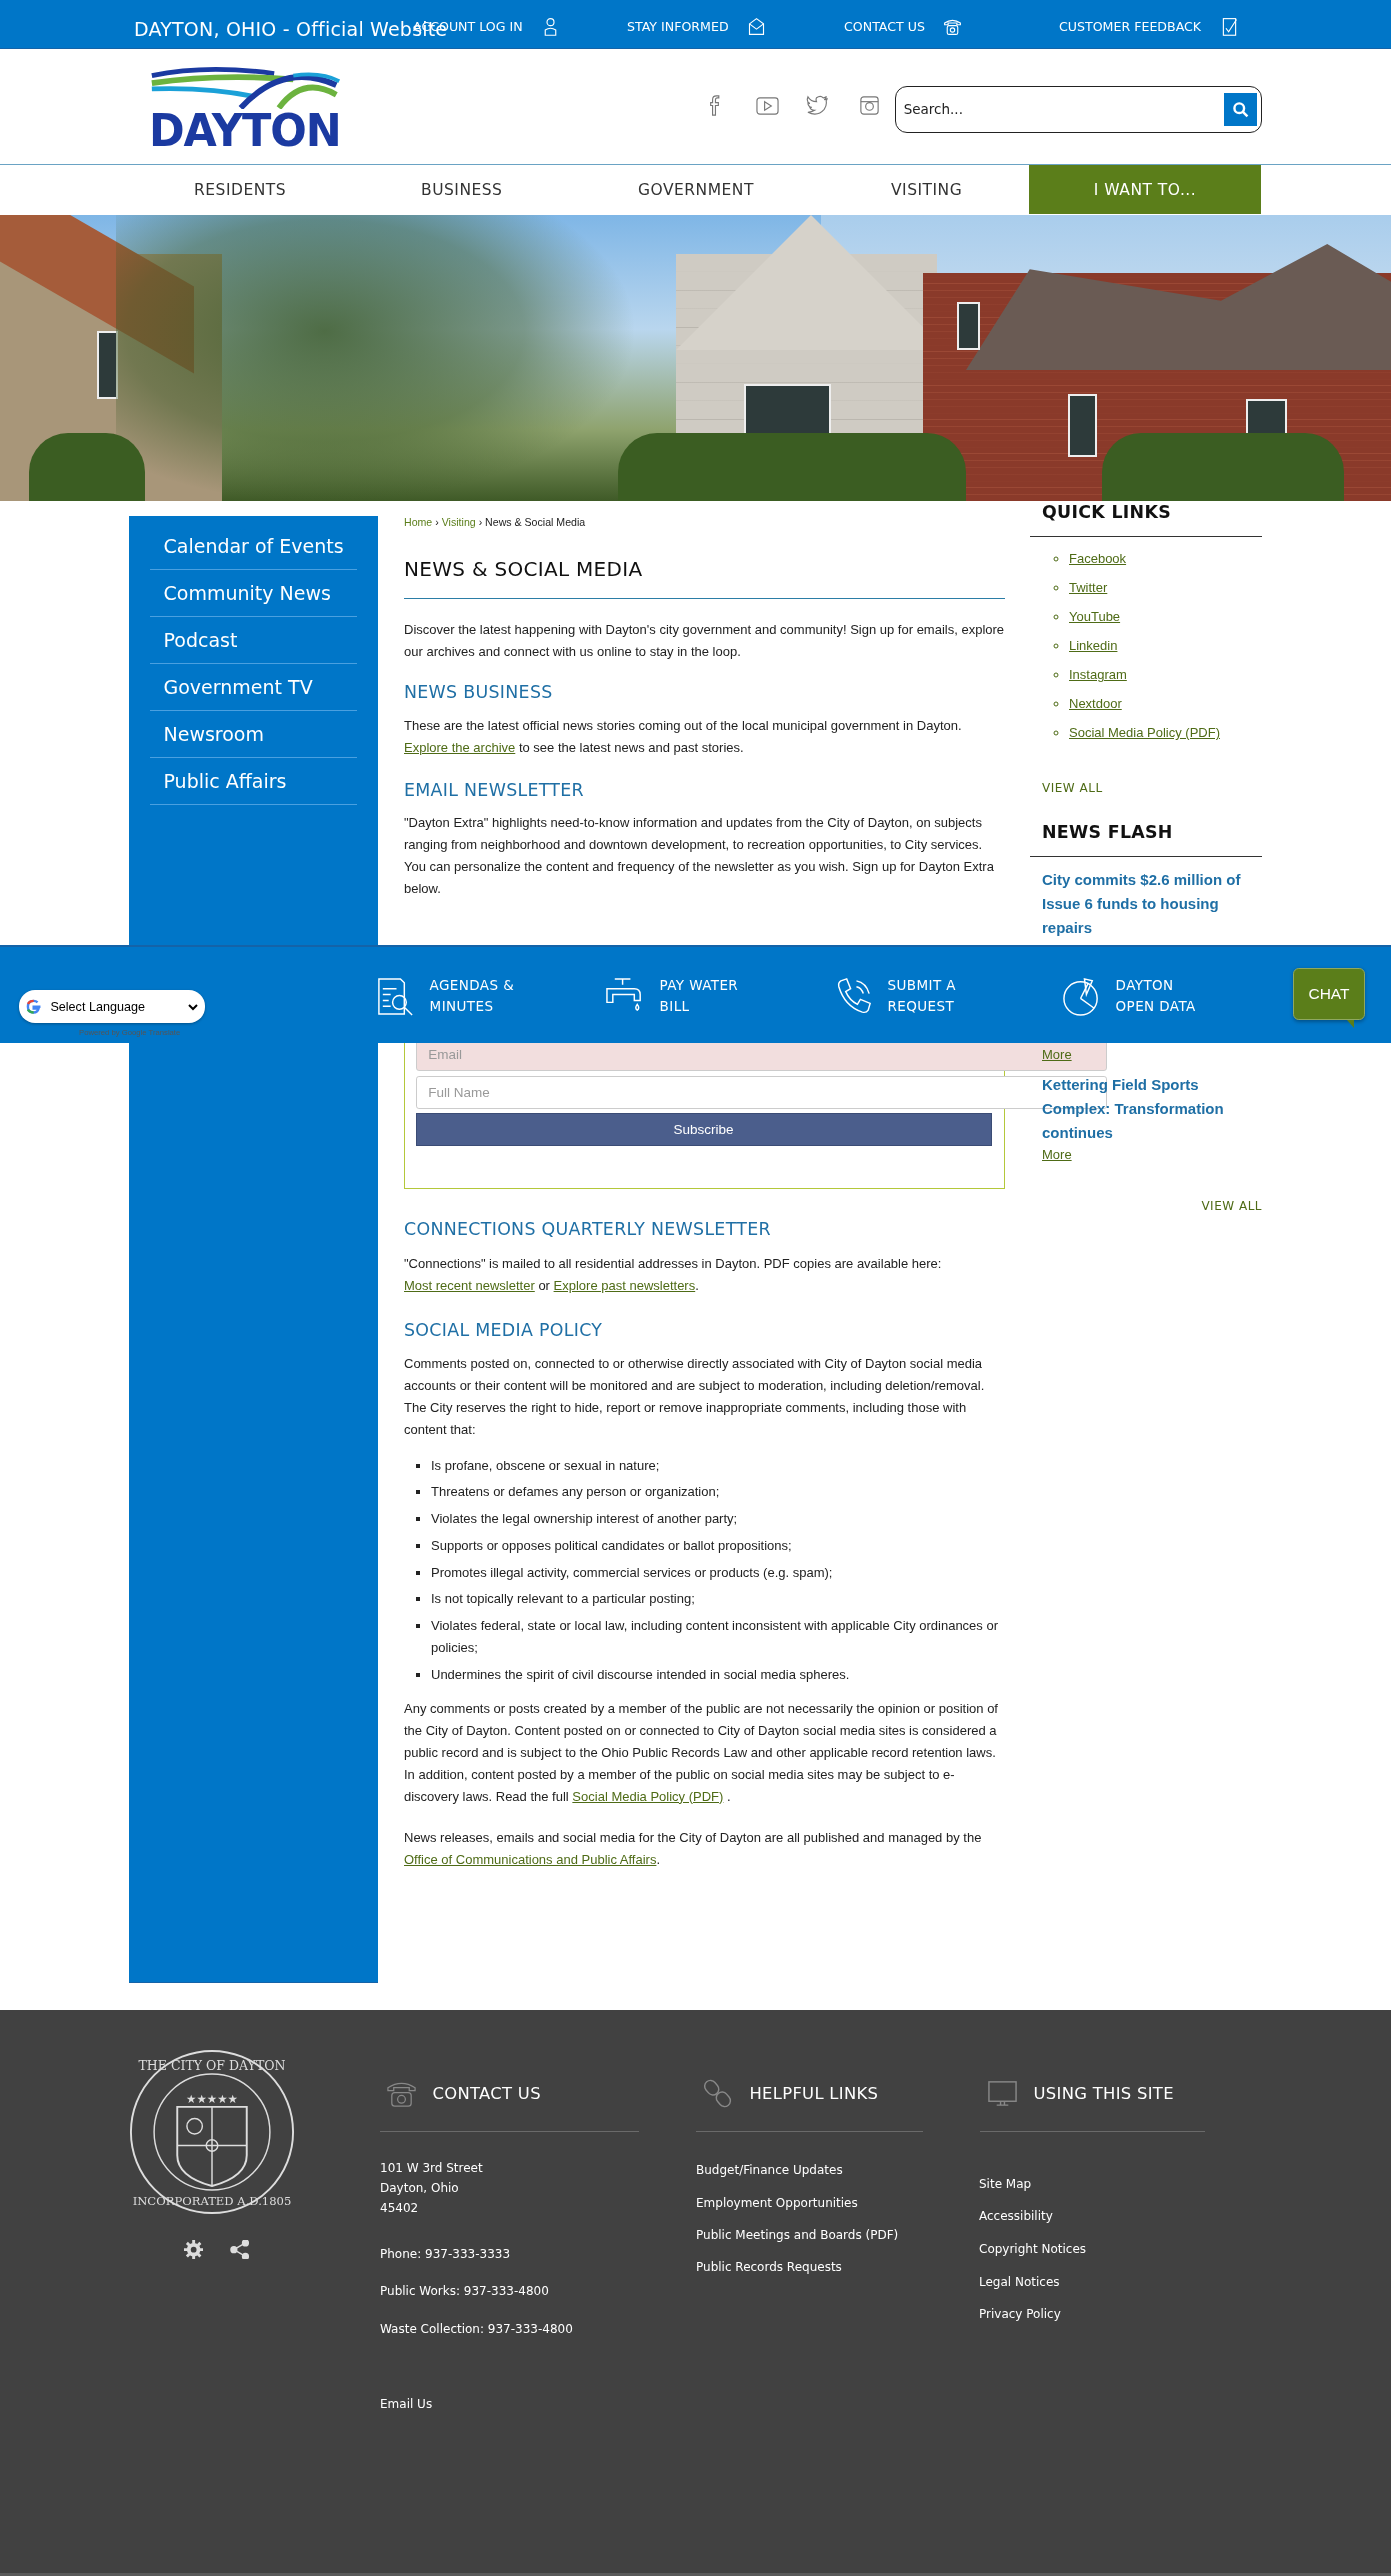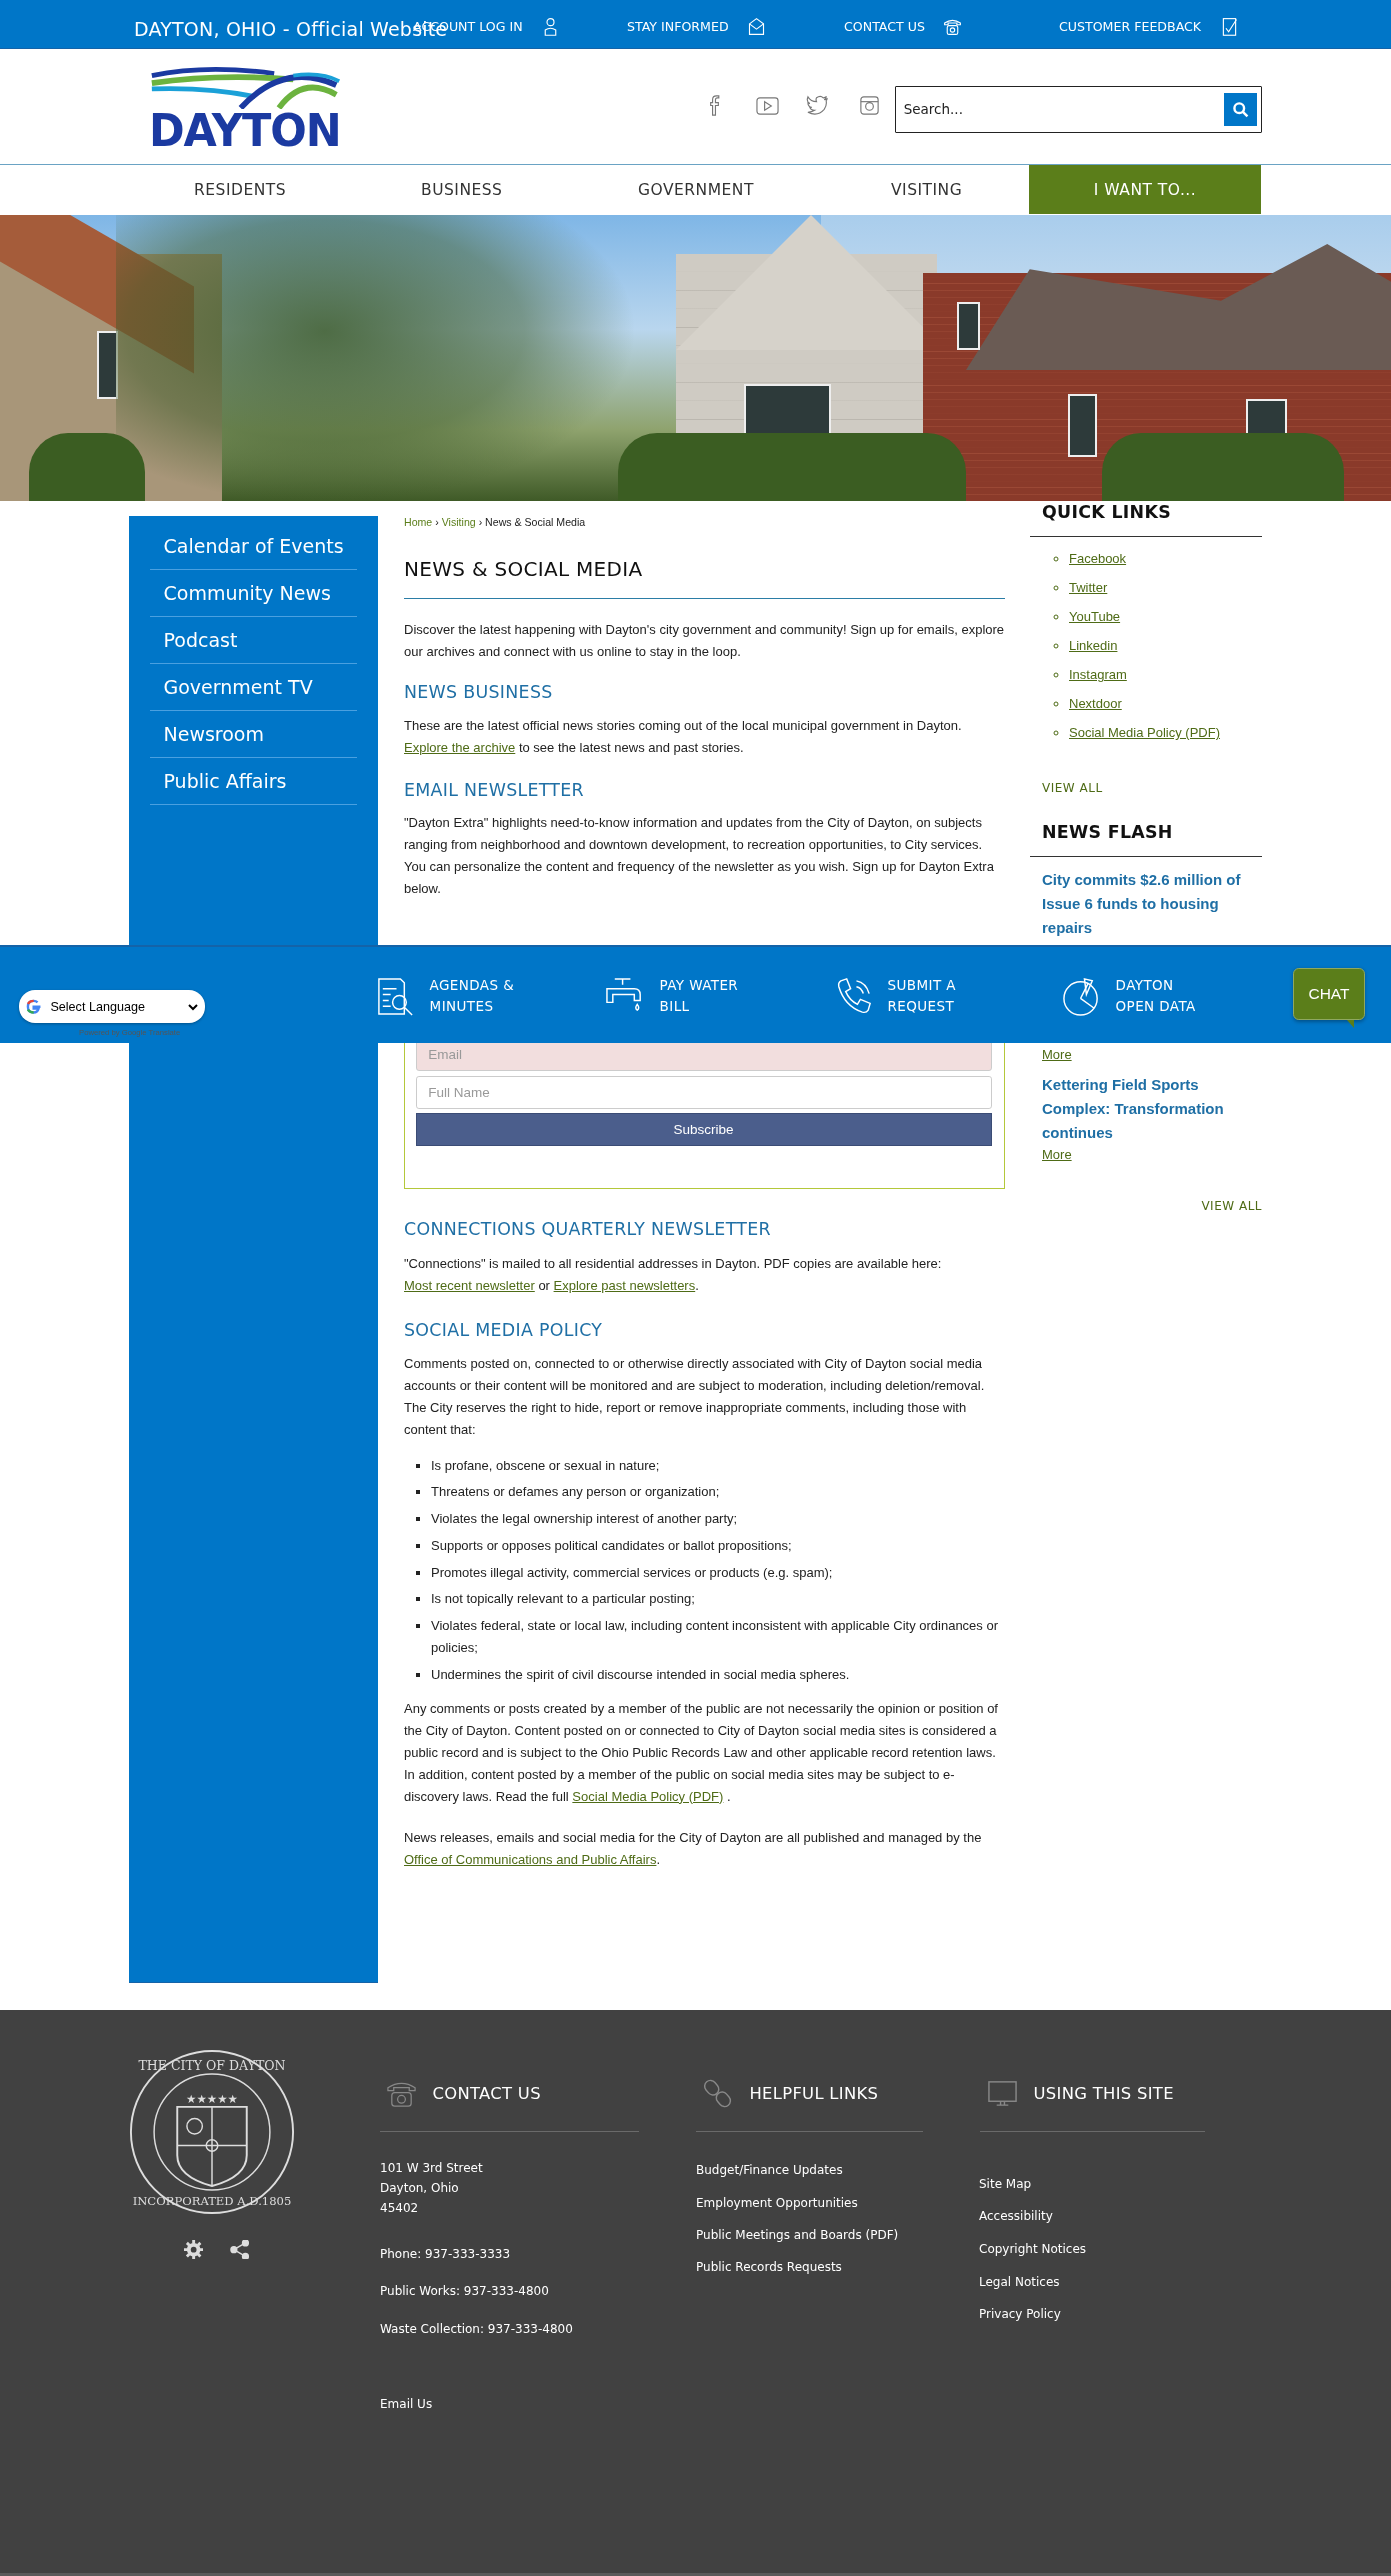--- a/index.html
+++ b/index.html
@@ -10,21 +10,21 @@
   .topbar { position: absolute; top: 0; left: 0; width: 1391px; height: 49px; background: #0076c8; border-bottom: 1.9px solid #1463a8; color: #fff; font-family: "DejaVu Sans", sans-serif; }
   .topbar .site-title { position: absolute; left: 134px; top: 18.4px; font-size: 19px; letter-spacing: 0.2px; }
   .topbar .tlink { position: absolute; top: 15.5px; font-size: 12.6px; display: flex; align-items: center; gap: 17.4px; }
   .topbar .tlink svg { width: 21px; height: 21px; }
 
   
   .header { position: absolute; top: 49px; left: 0; width: 1391px; height: 116px; background: #fff; border-bottom: 1.9px solid #6aa3c4; }
   .logo { position: absolute; left: 145px; top: 17.4px; width: 203px; height: 85px; }
   .logo .wordmark { position: absolute; left: 3.9px; top: 39px; font-family: "DejaVu Sans", sans-serif; font-weight: bold; font-size: 43px; color: #1b3aa1; letter-spacing: -1px; transform: scaleY(1.05); }
   .social { position: absolute; top: 45px; display: flex; gap: 0; }
-  .search-box { position: absolute; left: 895px; top: 37px; width: 367px; height: 47px; border: 1.9px solid #222; border-radius: 1px; background: #fff; }
+  .search-box { position: absolute; left: 895px; top: 37px; width: 367px; height: 47px; border: 1.9px solid #222; border-radius: 12px; background: #fff; }
   .search-box input { position: absolute; left: 7.7px; top: 9.7px; width: 309px; height: 25px; border: none; outline: none; font-family: "DejaVu Sans", sans-serif; font-size: 13.5px; color: #222; background: transparent; }
   .search-box input::placeholder { color: #222; }
   .search-btn { position: absolute; right: 3.9px; top: 5.8px; width: 33px; height: 33px; background: #0076c8; display: flex; align-items: center; justify-content: center; cursor: pointer; }
 
   
   .mainnav { position: absolute; top: 165px; left: 0; width: 1391px; height: 49px; background: #fff; }
   .mainnav .nitem { position: absolute; top: 16.4px; font-family: "DejaVu Sans", sans-serif; font-size: 15.5px; color: #333; letter-spacing: 0.5px; }
   .mainnav .iwant { position: absolute; left: 1029px; top: 0; width: 232px; height: 49px; background: #5b7e1a; color: #fff; font-family: "DejaVu Sans", sans-serif; font-size: 15.5px; display: flex; align-items: center; justify-content: center; letter-spacing: 0.5px; }
 
   
@@ -48,21 +48,21 @@
   
   .main { position: absolute; left: 404px; top: 516px; width: 601px; }
   .breadcrumb { font-size: 10.6px; color: #222; }
   .breadcrumb a { color: #5b7e1a; text-decoration: none; }
   .page-title { margin-top: 29px; font-family: "DejaVu Sans", sans-serif; font-size: 20px; font-weight: normal; color: #111; letter-spacing: 0.3px; }
   .title-rule { margin-top: 17.4px; border: none; border-top: 1.9px solid #2b7da6; }
   .main p { font-size: 13px; line-height: 22px; color: #222; }
   .main a.inl { color: #4e6b16; text-decoration: underline; }
   .h2 { font-family: "DejaVu Sans", sans-serif; font-size: 17.4px; font-weight: normal; color: #1f6fa5; letter-spacing: 0.3px; }
   .form-box { position: absolute; left: 404px; top: 1005px; width: 601px; height: 184px; border: 1px solid #b4c83a; border-top: none; }
-  .form-input { position: absolute; left: 10.6px; width: 576px; height: 33px; border: 1px solid #ccc; border-radius: 2.9px; font-size: 13.5px; padding-left: 11.6px; font-family: "Liberation Sans", sans-serif; color: #777; }
+  .form-input { position: absolute; left: 10.6px; width: 691px; height: 33px; border: 1px solid #ccc; border-radius: 2.9px; font-size: 13.5px; padding-left: 11.6px; font-family: "Liberation Sans", sans-serif; color: #777; }
   .form-input::placeholder { color: #999; }
   .subscribe { position: absolute; left: 10.6px; top: 108px; width: 576px; height: 33px; background: #4b5e8c; border: 1px solid #3b4c75; color: #fff; font-size: 13.5px; font-family: "Liberation Sans", sans-serif; cursor: pointer; }
   .policy-list { margin-left: 27px; margin-top: 13.5px; }
   .policy-list li { font-size: 13px; line-height: 22px; margin-bottom: 4.8px; color: #222; list-style: square; }
 
   
   .right { position: absolute; left: 1042px; top: 502px; width: 220px; }
   .rhead { font-family: "DejaVu Sans", sans-serif; font-size: 17.4px; color: #111; letter-spacing: 0.3px; }
   .rrule { border: none; border-top: 1px solid #333; margin-left: -11.6px; width: 232px; }
   .qlinks { margin-left: 27px; margin-top: 7.7px; }

